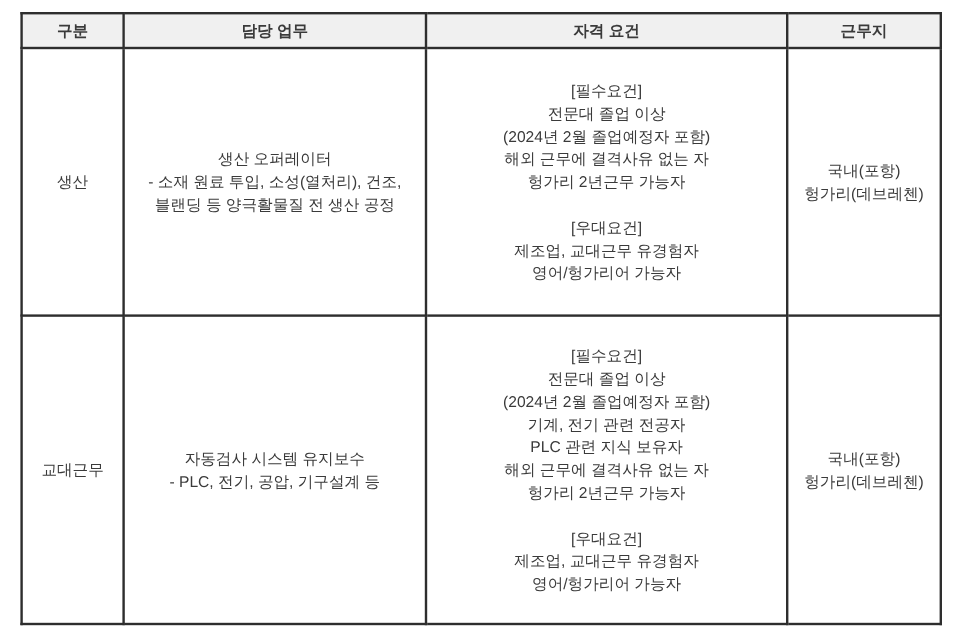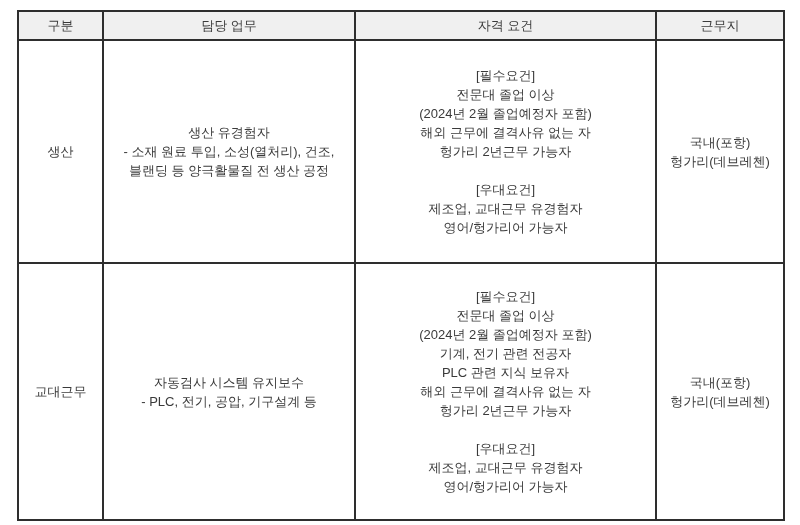--- a/index.html
+++ b/index.html
@@ -31,21 +31,21 @@
     padding:2px 4px;
     text-align:center;
     vertical-align:middle;
     font-size:13px;
     line-height:19px;
     white-space:pre-line;
     overflow:hidden;
   }
   table.job-table th{
     background:var(--header-bg);
-    font-weight:normal;
+    font-weight:bold;
     height:23px;
   }
   col.c-category{width:85px;}
   col.c-duties{width:252px;}
   col.c-qualifications{width:301px;}
   col.c-location{width:128px;}
   tr.r-production td{height:217px;}
   tr.r-automation td{height:251px;}
 </style>
 </head>
@@ -62,21 +62,21 @@
     <tr>
       <th>구분</th>
       <th>담당 업무</th>
       <th>자격 요건</th>
       <th>근무지</th>
     </tr>
   </thead>
   <tbody>
     <tr class="r-production">
       <td>생산</td>
-      <td>생산 유경험자
+      <td>생산 오퍼레이터
 - 소재 원료 투입, 소성(열처리), 건조,
 블랜딩 등 양극활물질 전 생산 공정</td>
       <td>[필수요건]
 전문대 졸업 이상
 (2024년 2월 졸업예정자 포함)
 해외 근무에 결격사유 없는 자
 헝가리 2년근무 가능자
 
 [우대요건]
 제조업, 교대근무 유경험자

